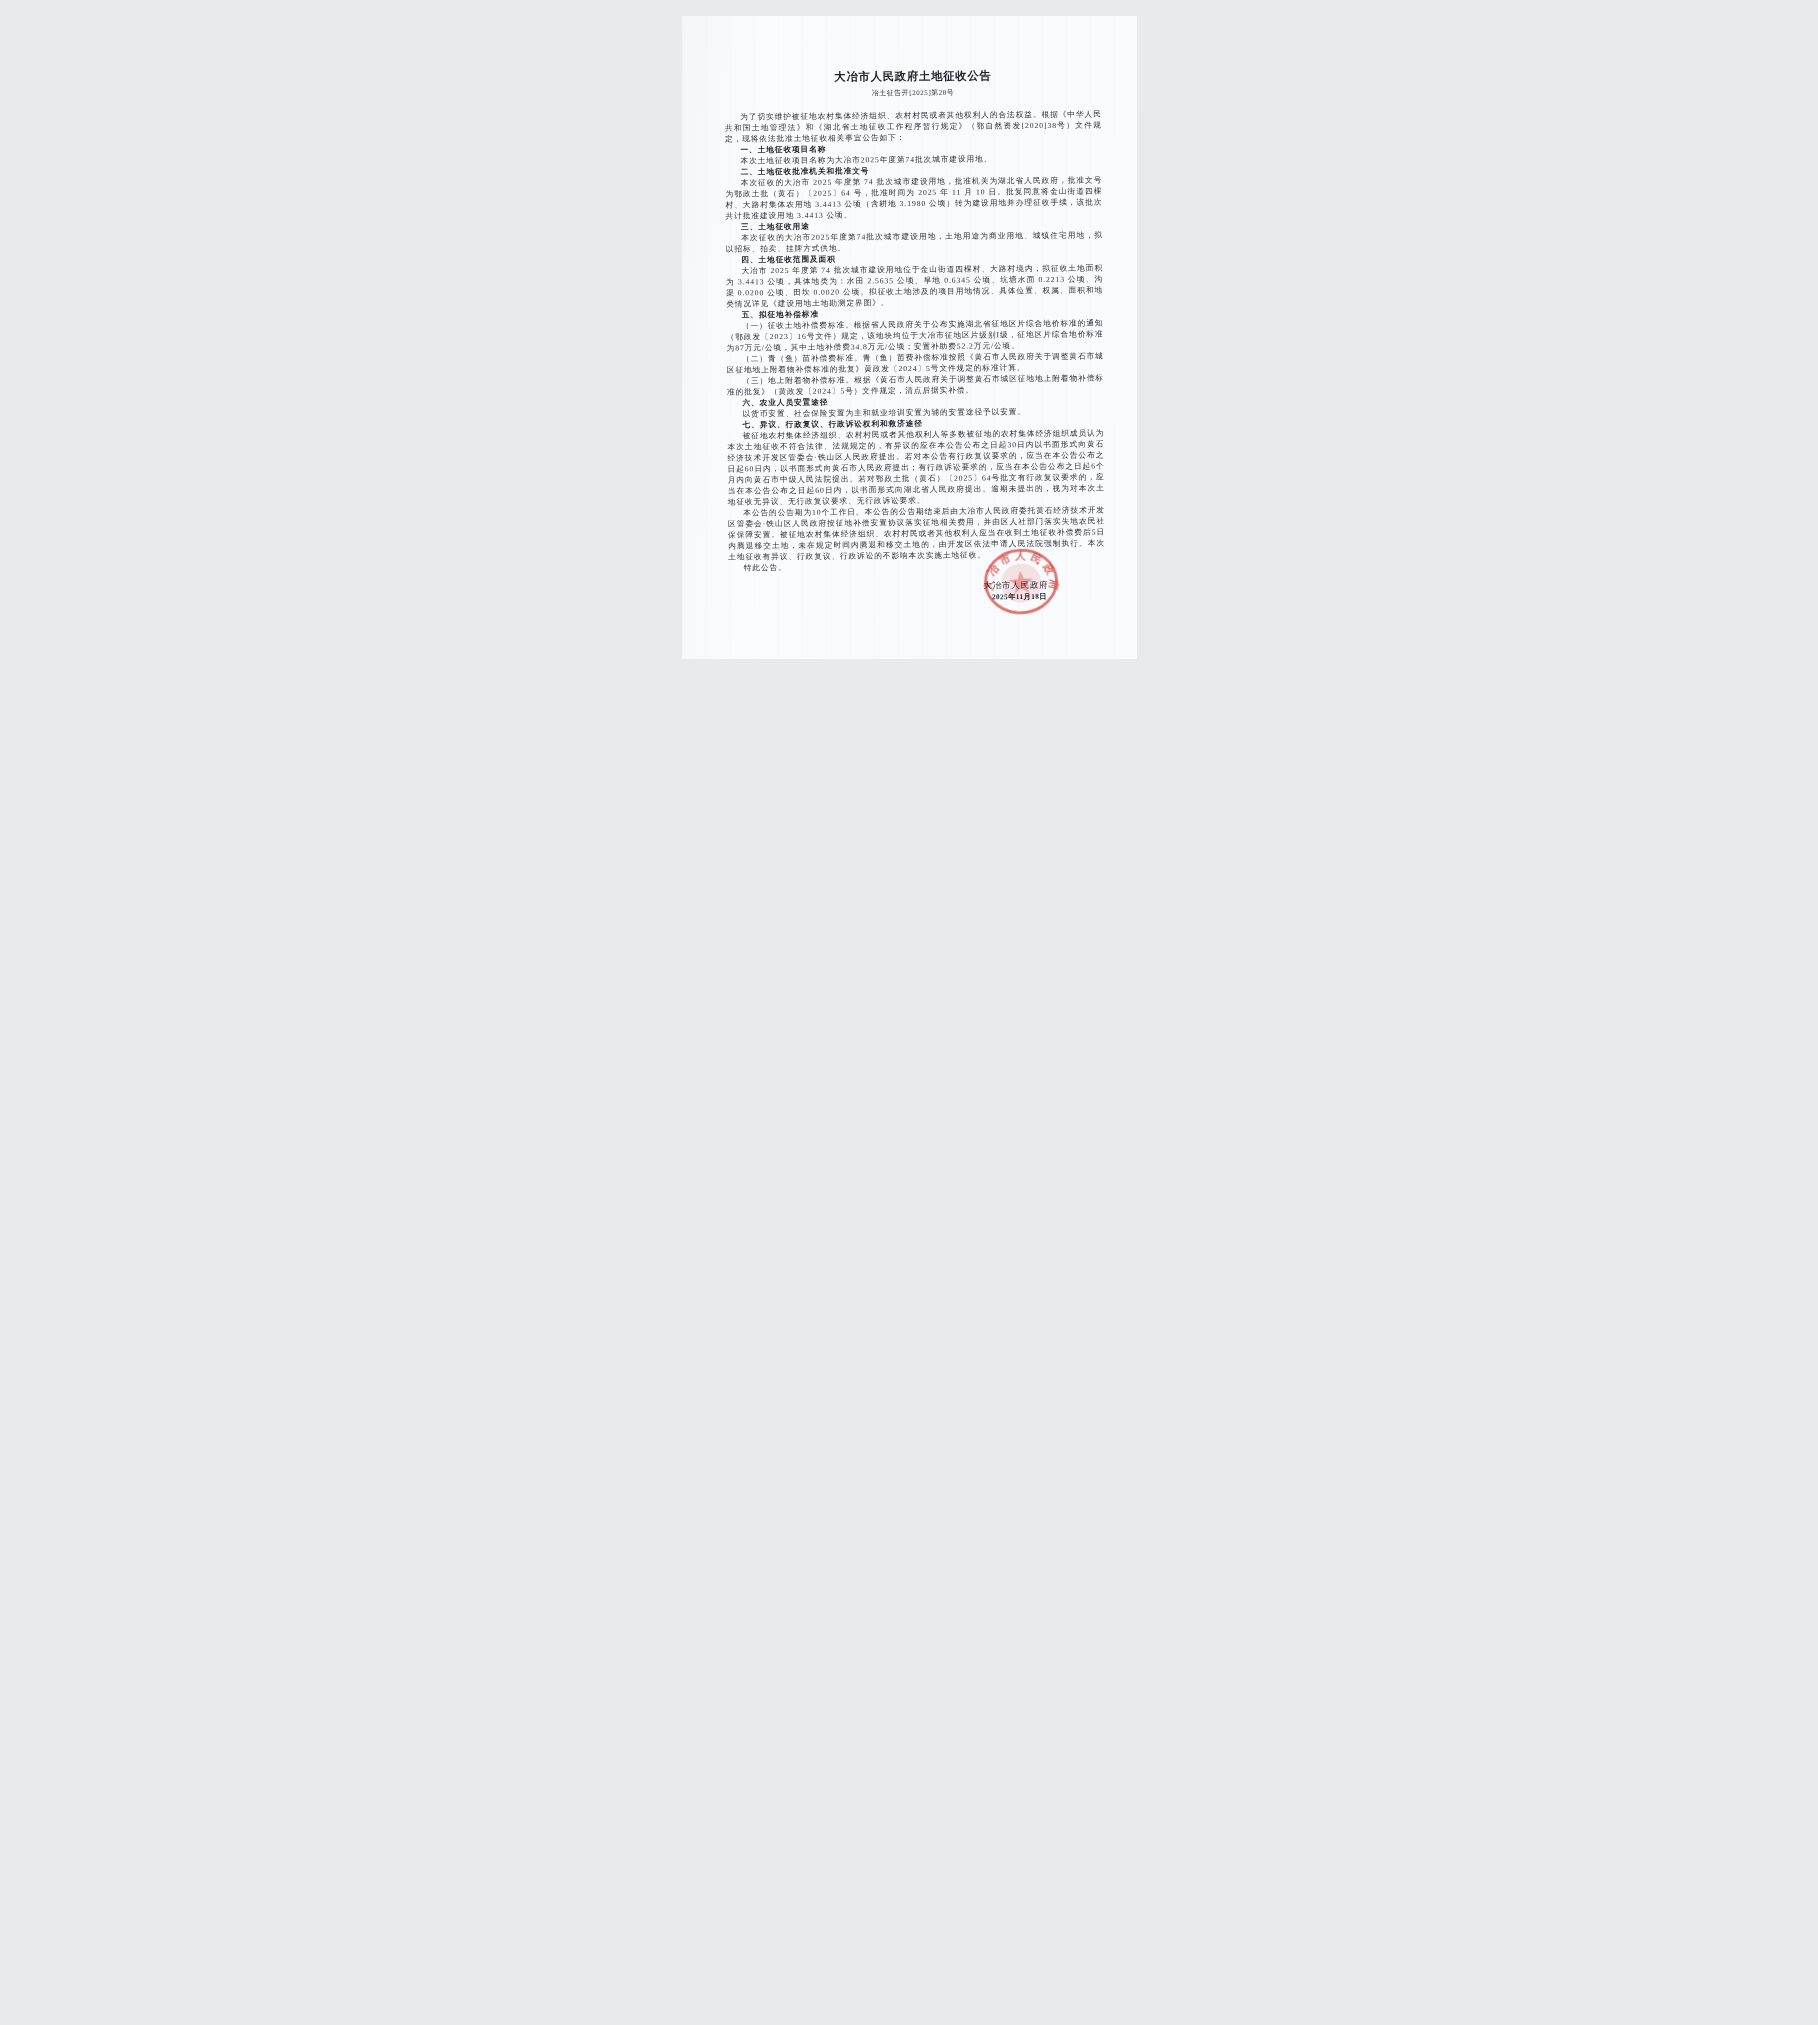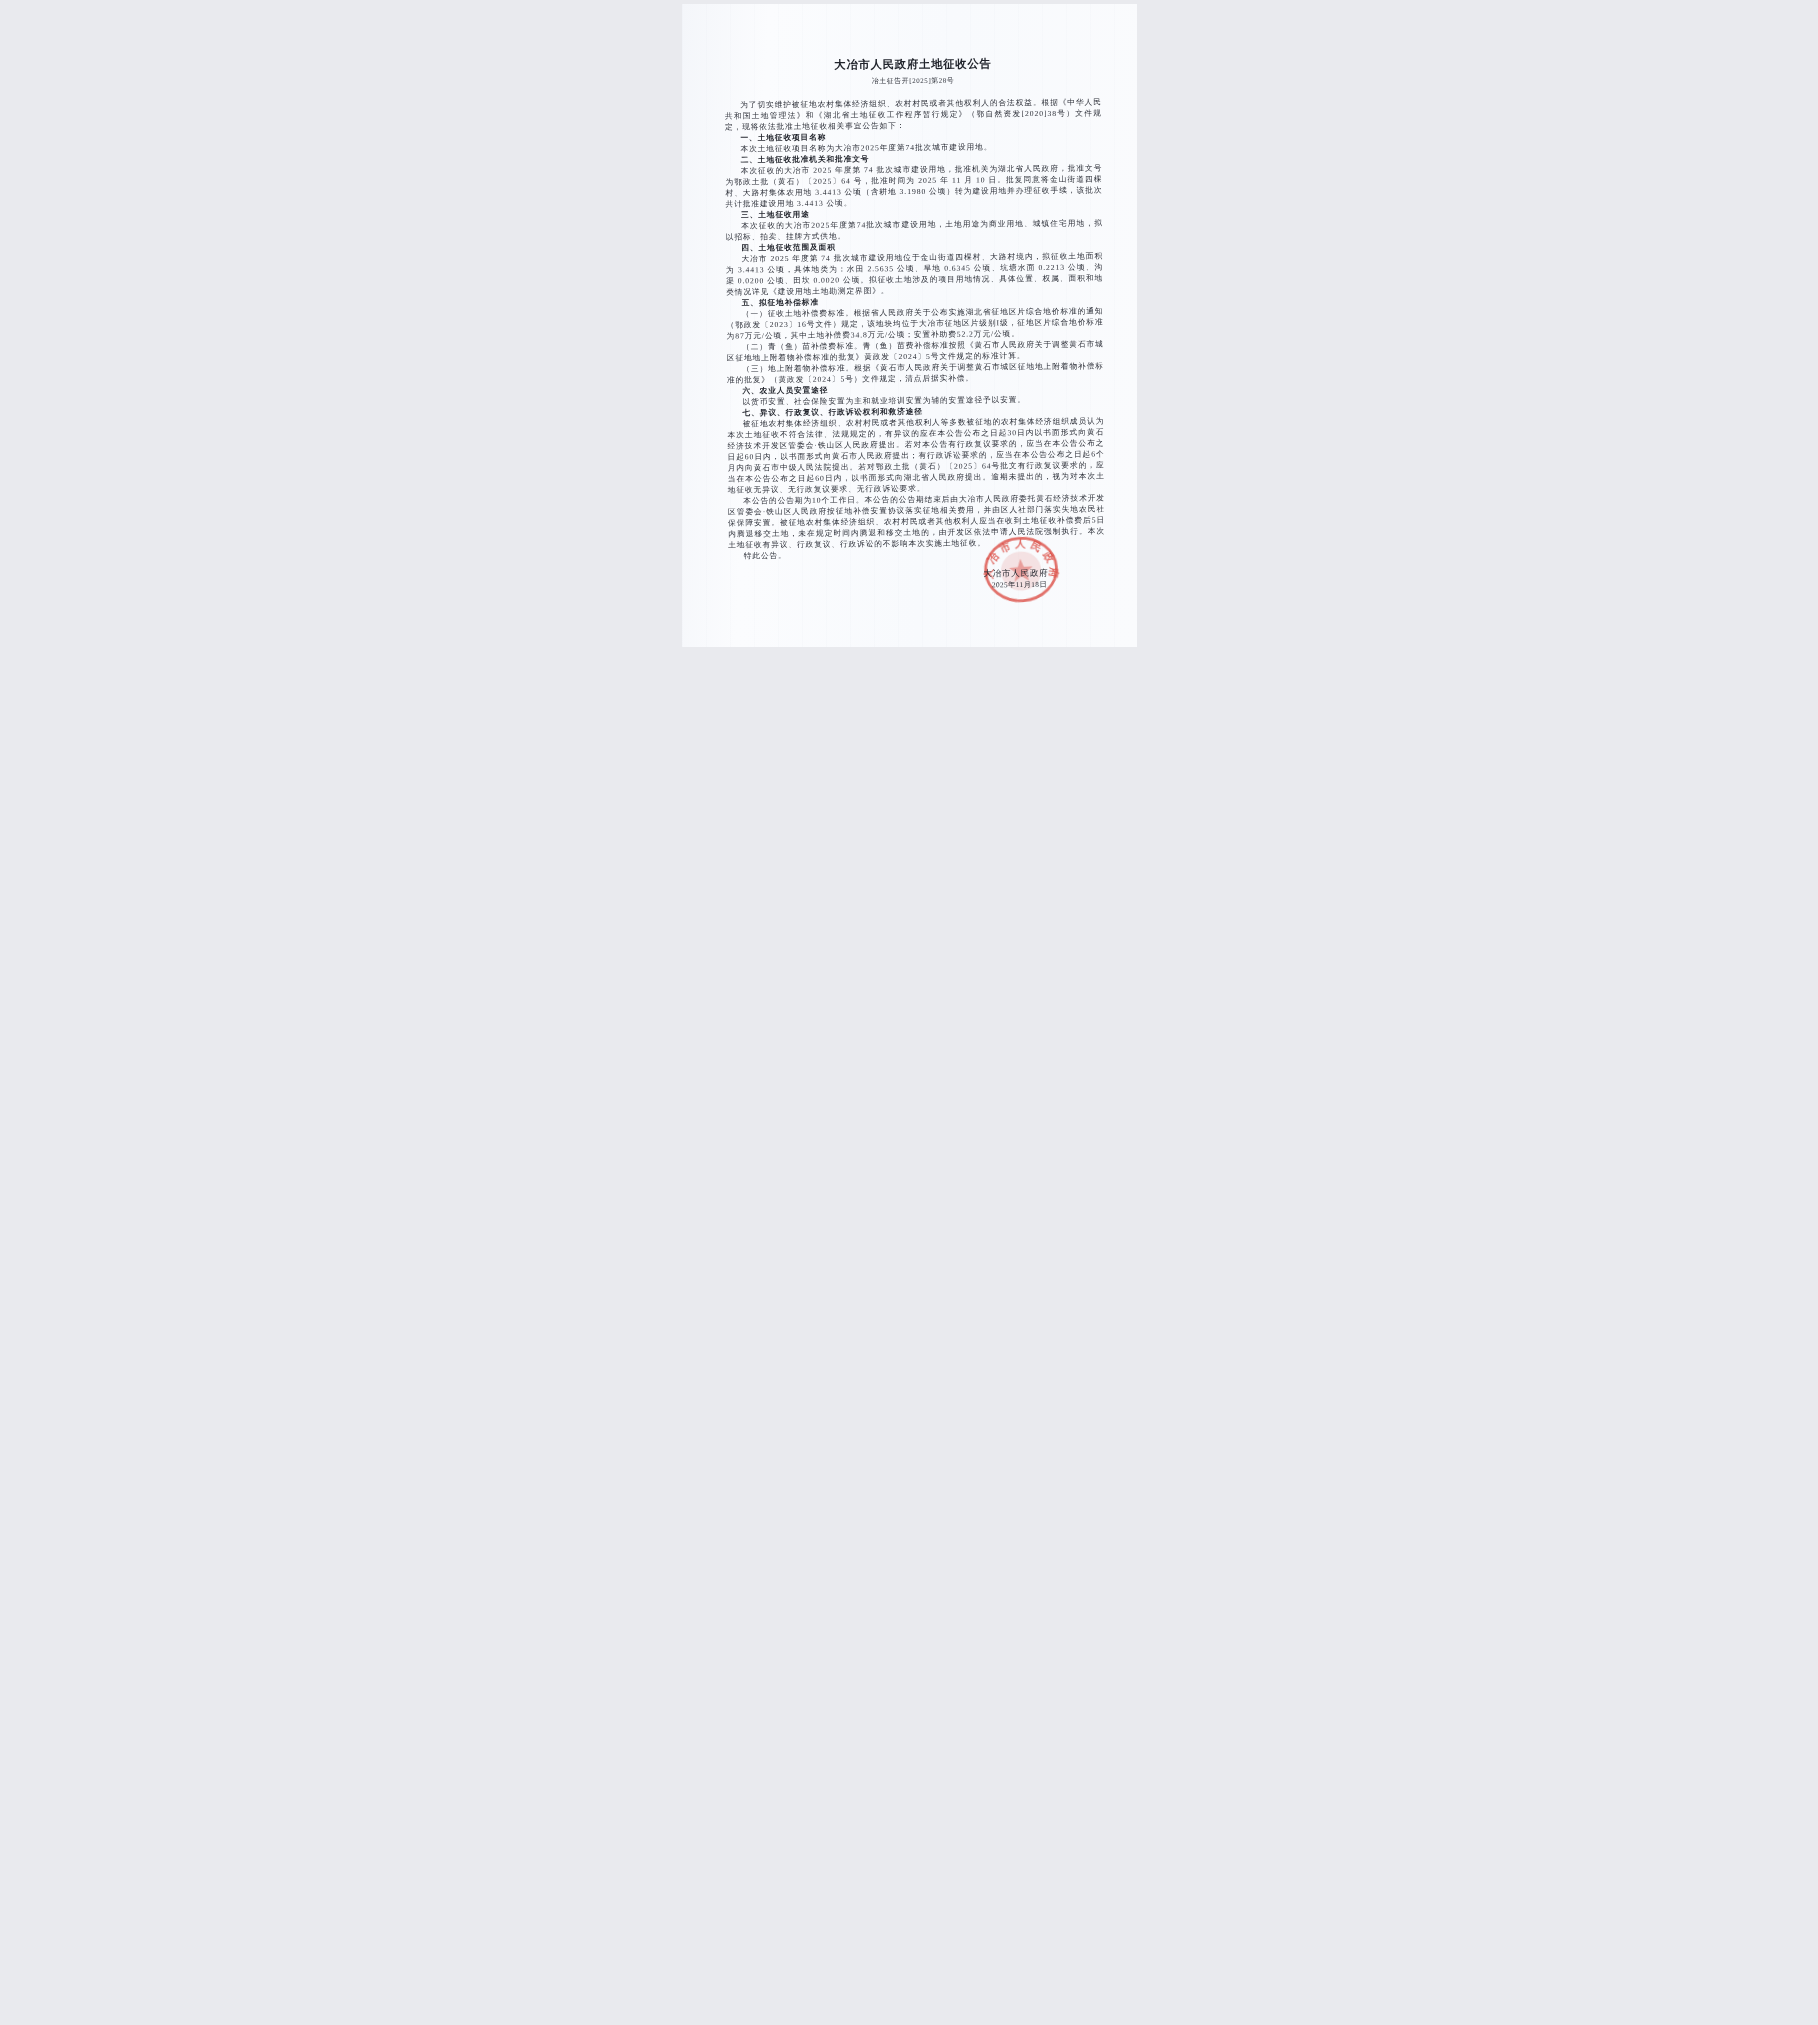--- a/index.html
+++ b/index.html
@@ -5,21 +5,21 @@
 <style>
   html, body {
     margin: 0;
     padding: 0;
     background: #e9eaee;
   }
   .sheet {
     position: relative;
     width: 455px;
     height: 643px;
-    margin: 4px auto;
+    margin: 16px auto;
     background:
       linear-gradient(93deg, #f4f6fa 0%, #fbfcfe 18%, #f8fafd 55%, #fafbfd 100%);
     overflow: hidden;
     font-family: "Liberation Serif", serif;
     color: #262a33;
   }
   
   .sheet::after {
     content: "";
     position: absolute;
@@ -108,20 +108,21 @@
     left: 305px;
     top: 576px;
     width: 65px;
     text-align: center;
     font-size: 7.3px;
     line-height: 10.5px;
     letter-spacing: 0.4px;
     color: #23262e;
     z-index: 2;
     transform: rotate(-0.6deg);
+    font-weight: bold;
   }
 </style>
 </head>
 <body>
 
 <div class="sheet">
 
   <div class="content">
 
     <h1 class="doc-title">大冶市人民政府土地征收公告</h1>

